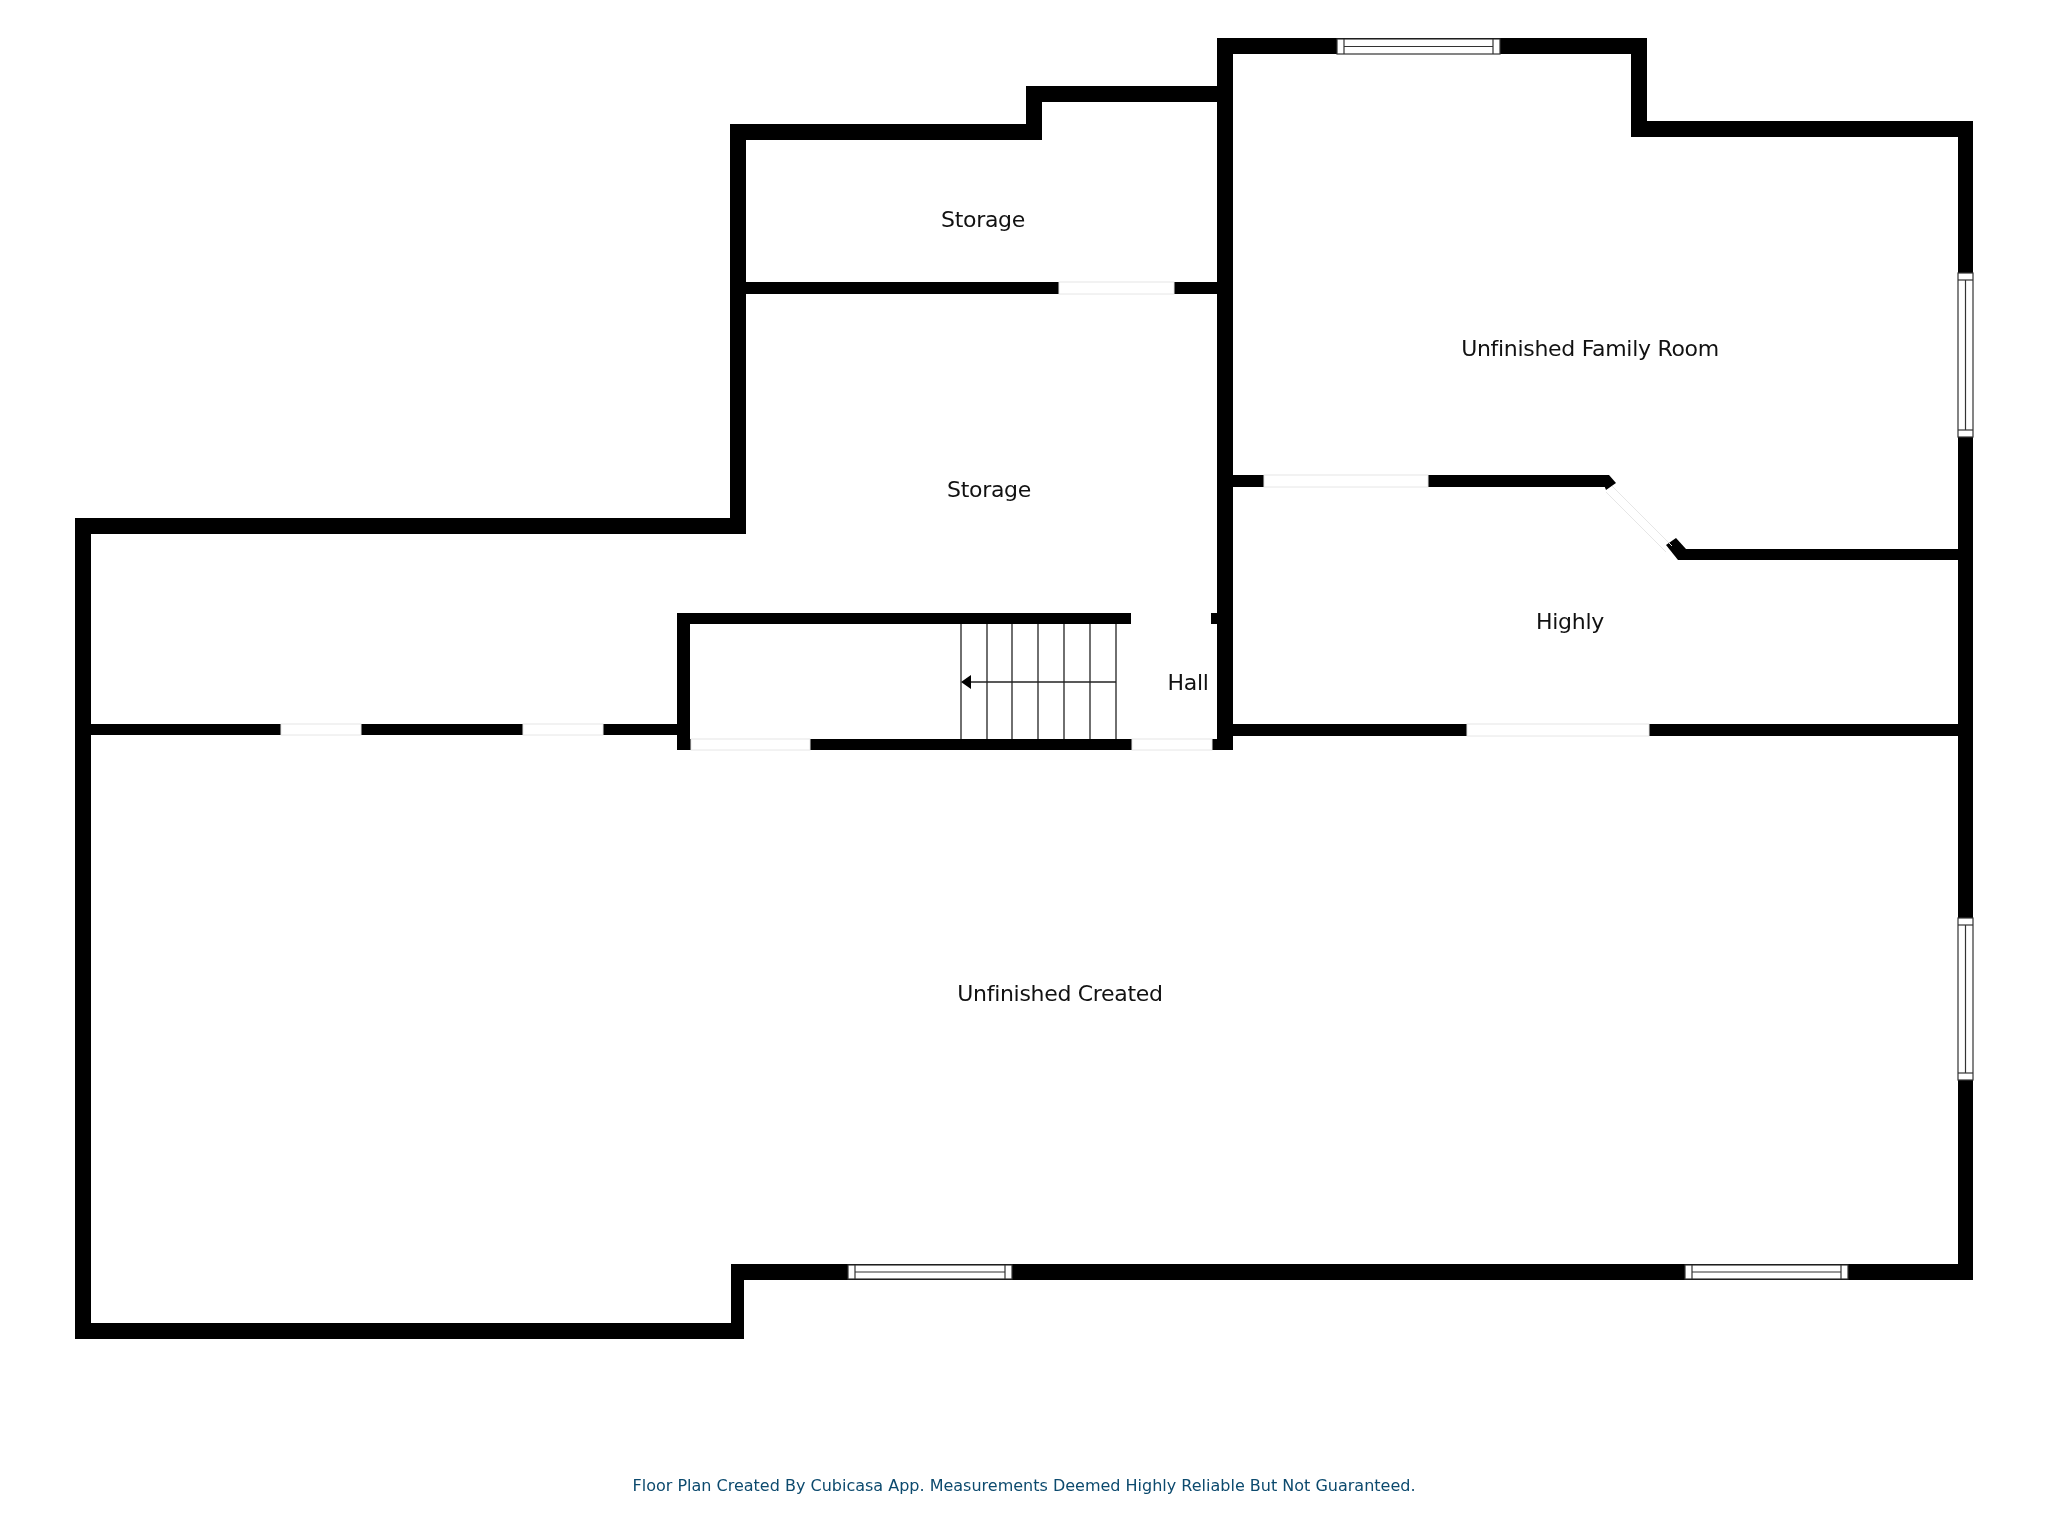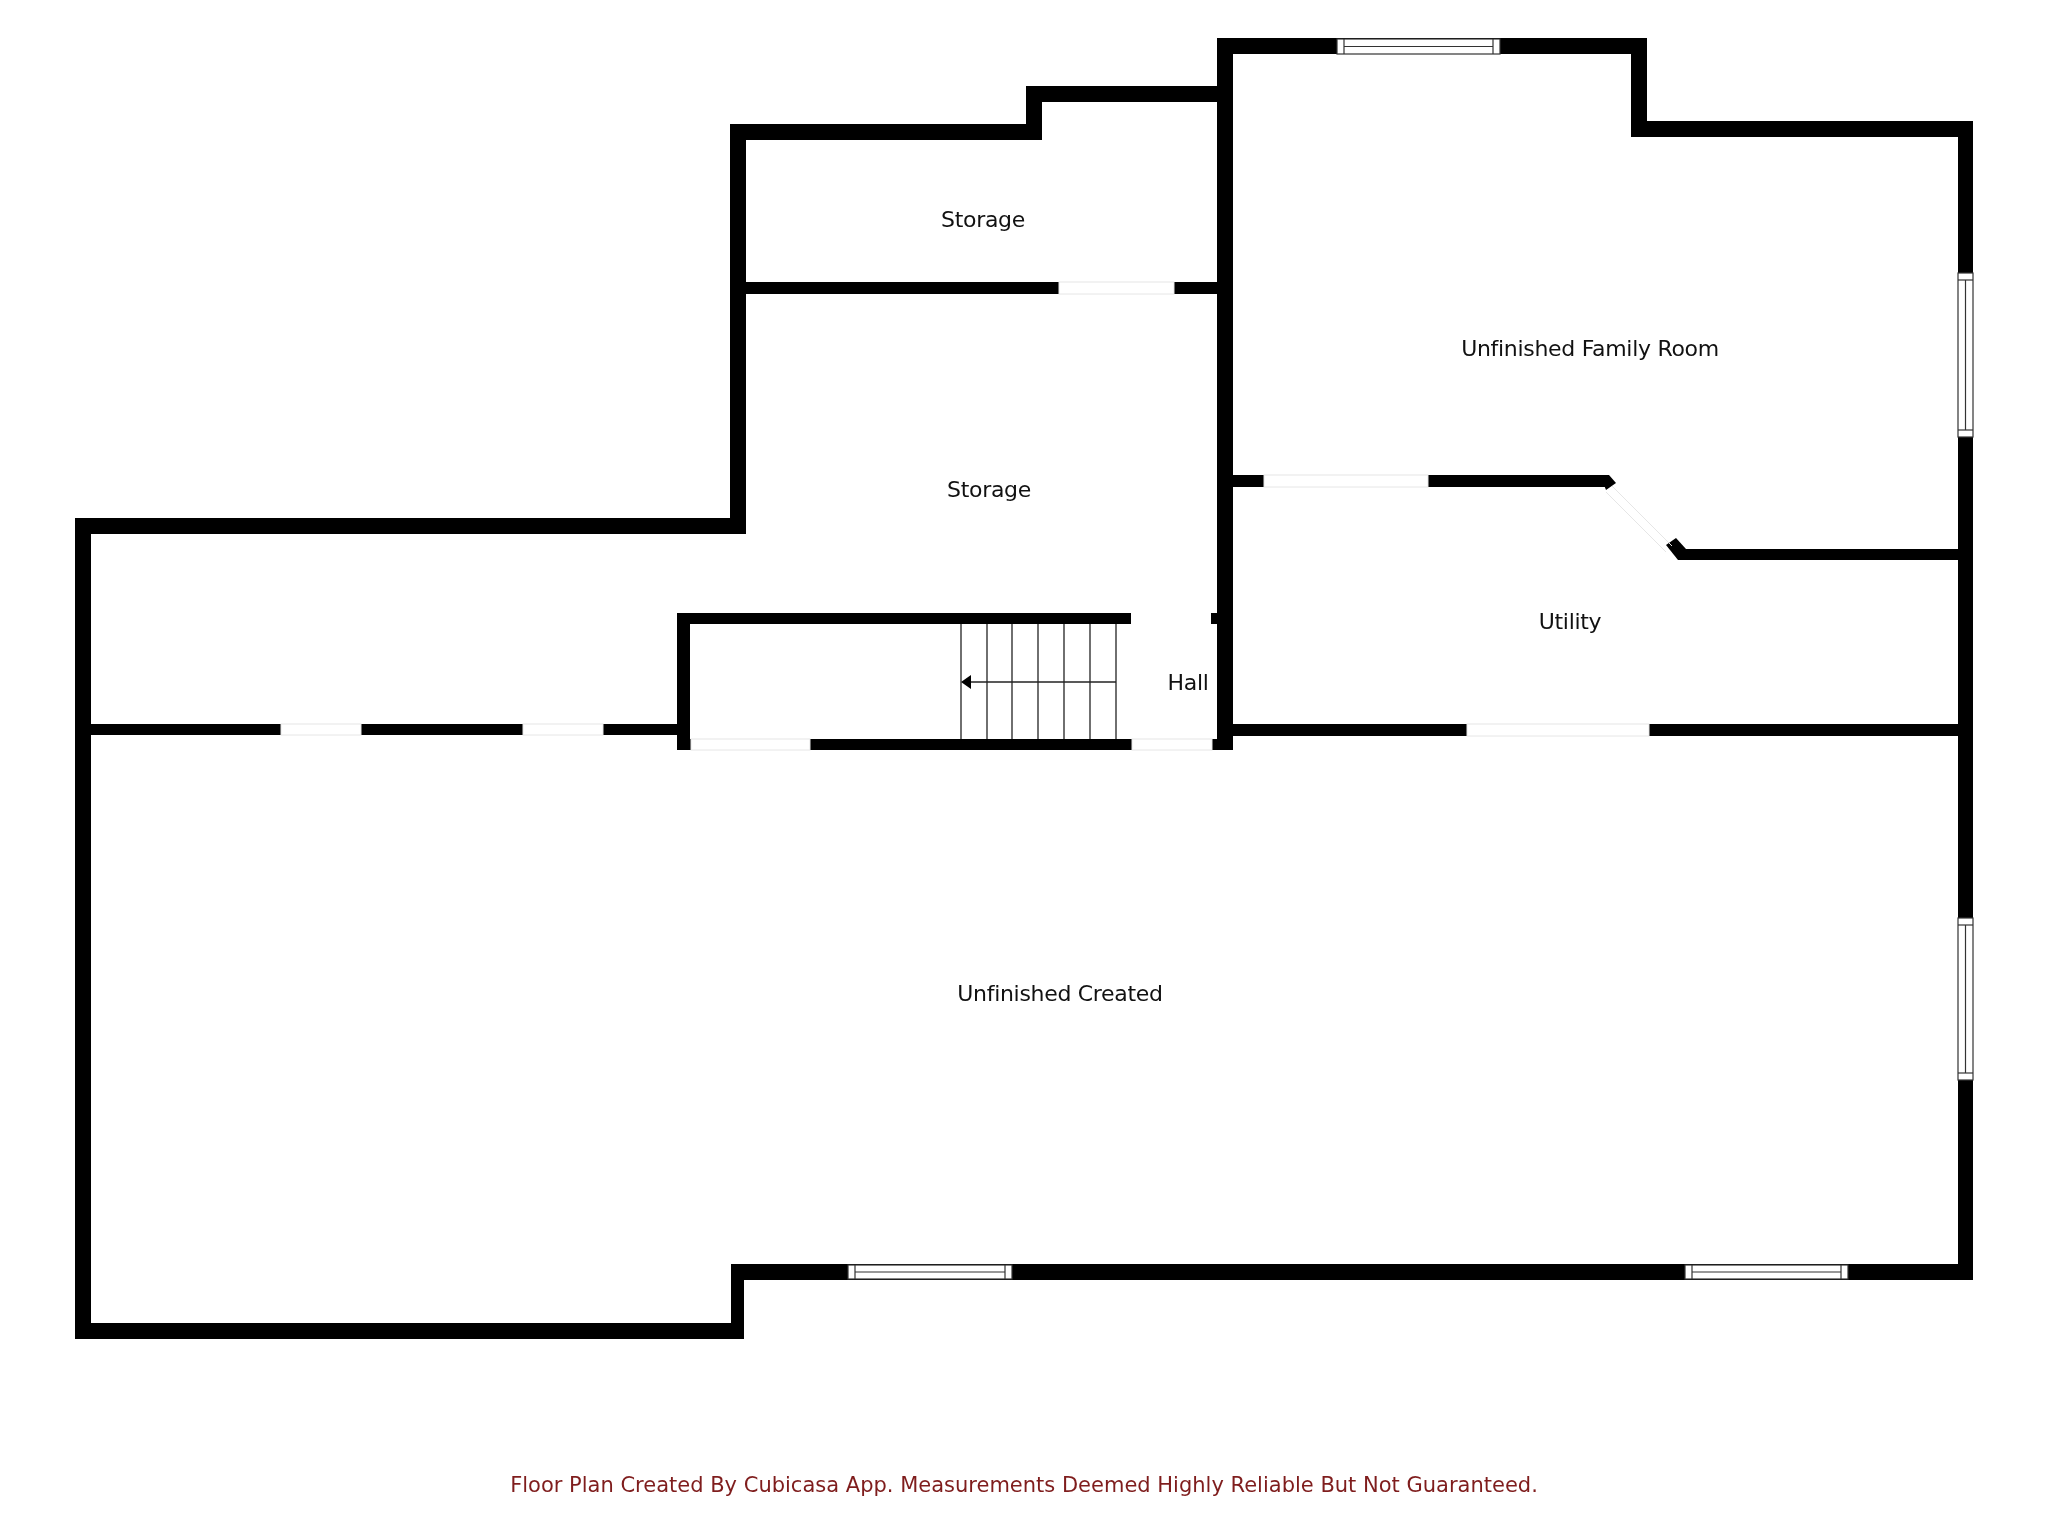--- a/index.html
+++ b/index.html
@@ -1,19 +1,19 @@
 <!DOCTYPE html>
 <html><head>
 <meta charset="utf-8">
 <style>
   html, body { margin:0; padding:0; background:#ffffff; }
   body { width:2048px; height:1536px; position:relative; overflow:hidden; font-family:"DejaVu Sans", sans-serif; }
   #plan { position:absolute; left:0; top:0; }
   .room-label { position:absolute; transform:translate(-50%,-50%); font-size:22px; color:#111; white-space:nowrap; letter-spacing:-0.3px; }
-  .footer { position:absolute; left:1024px; top:1485px; transform:translate(-50%,-50%); font-size:21px; color:#7f1d1d; white-space:nowrap; }
+  .footer { position:absolute; left:1024px; top:1485px; transform:translate(-50%,-50%); font-size:16px; color:#0c4a6e; white-space:nowrap; }
 </style>
 </head>
 <body>
 
 <svg id="plan" width="2048" height="1536" viewBox="0 0 2048 1536" xmlns="http://www.w3.org/2000/svg">
   <g fill="#000">
     <rect x="75" y="518" width="16" height="821"></rect>
     <rect x="75" y="1323" width="669" height="16"></rect>
     <rect x="731" y="1264" width="13" height="75"></rect>
     <rect x="731" y="1264" width="1242" height="16"></rect>
@@ -104,17 +104,17 @@
     <line x1="1090" y1="624" x2="1090" y2="739"></line>
     <line x1="1116" y1="624" x2="1116" y2="739"></line>
     <line x1="970" y1="682" x2="1116" y2="682"></line>
   </g>
   <polygon points="961,682 971,675 971,689" fill="#000"></polygon>
 </svg>
 
 <div class="room-label" style="left:983px;top:219px;">Storage</div>
 <div class="room-label" style="left:989px;top:489px;">Storage</div>
 <div class="room-label" style="left:1590px;top:348px;">Unfinished Family Room</div>
-<div class="room-label" style="left:1570px;top:621px;">Utility</div>
+<div class="room-label" style="left:1570px;top:621px;">Highly</div>
 <div class="room-label" style="left:1176px;top:682px;margin-left:12px;">Hall</div>
 <div class="room-label" style="left:1060px;top:993px;">Unfinished Created</div>
 
 <div class="footer">Floor Plan Created By Cubicasa App. Measurements Deemed Highly Reliable But Not Guaranteed.</div>
 
 </body></html>

